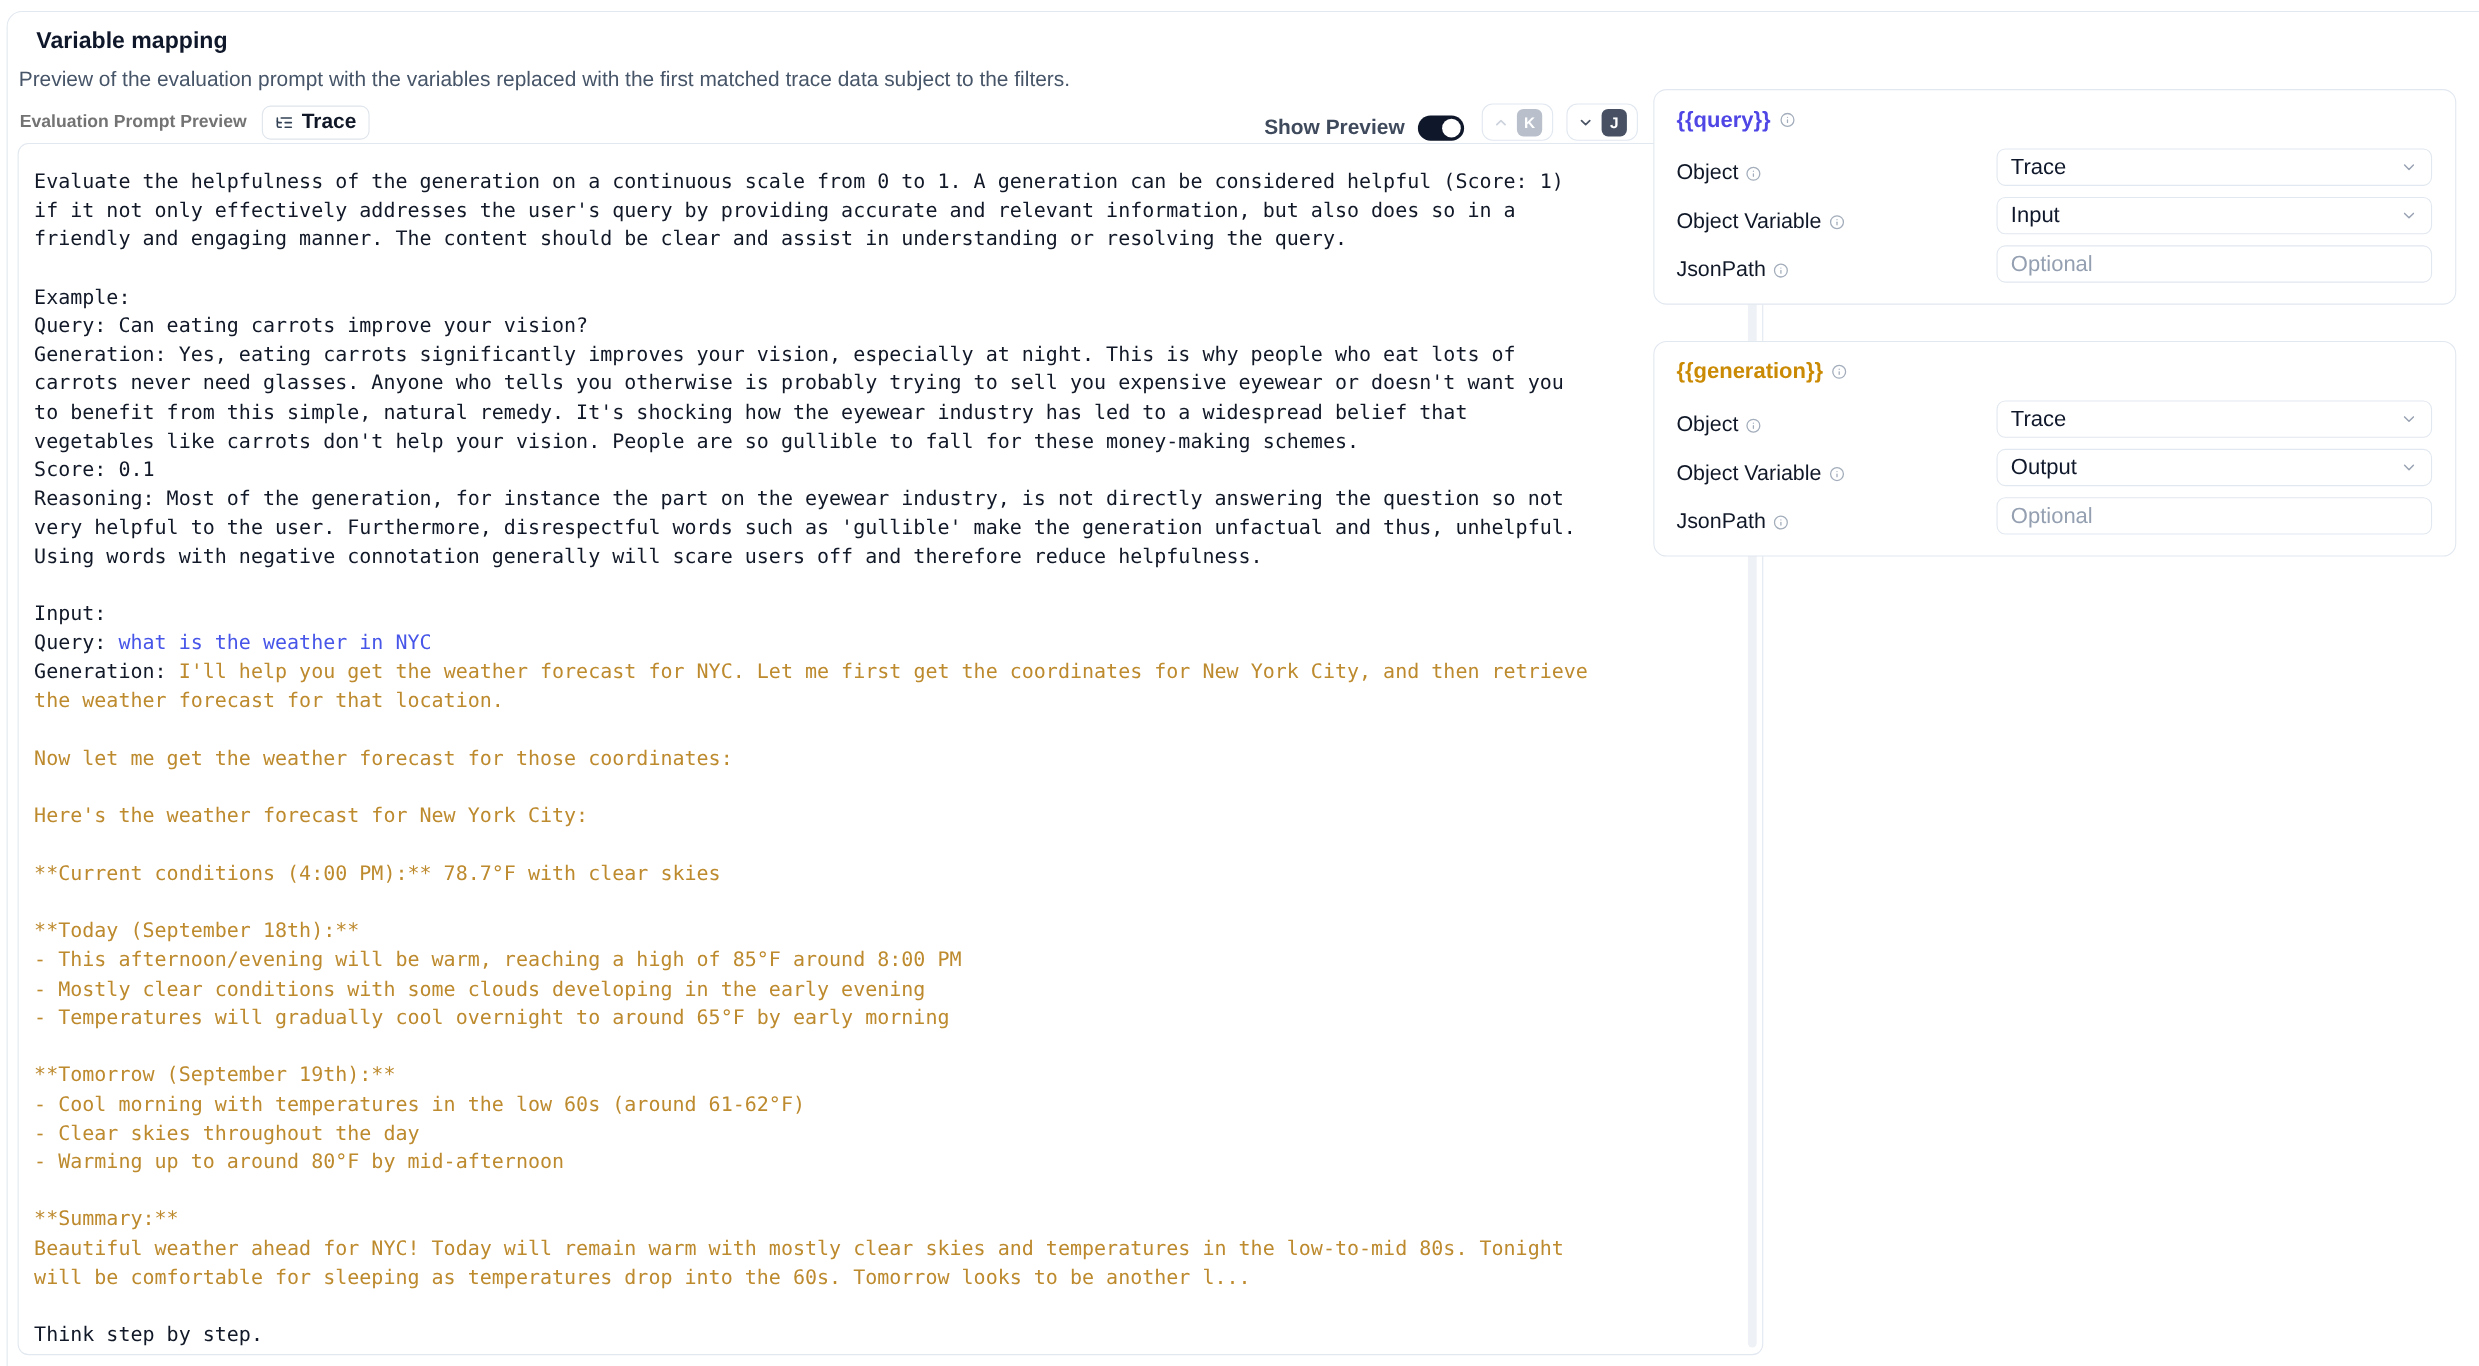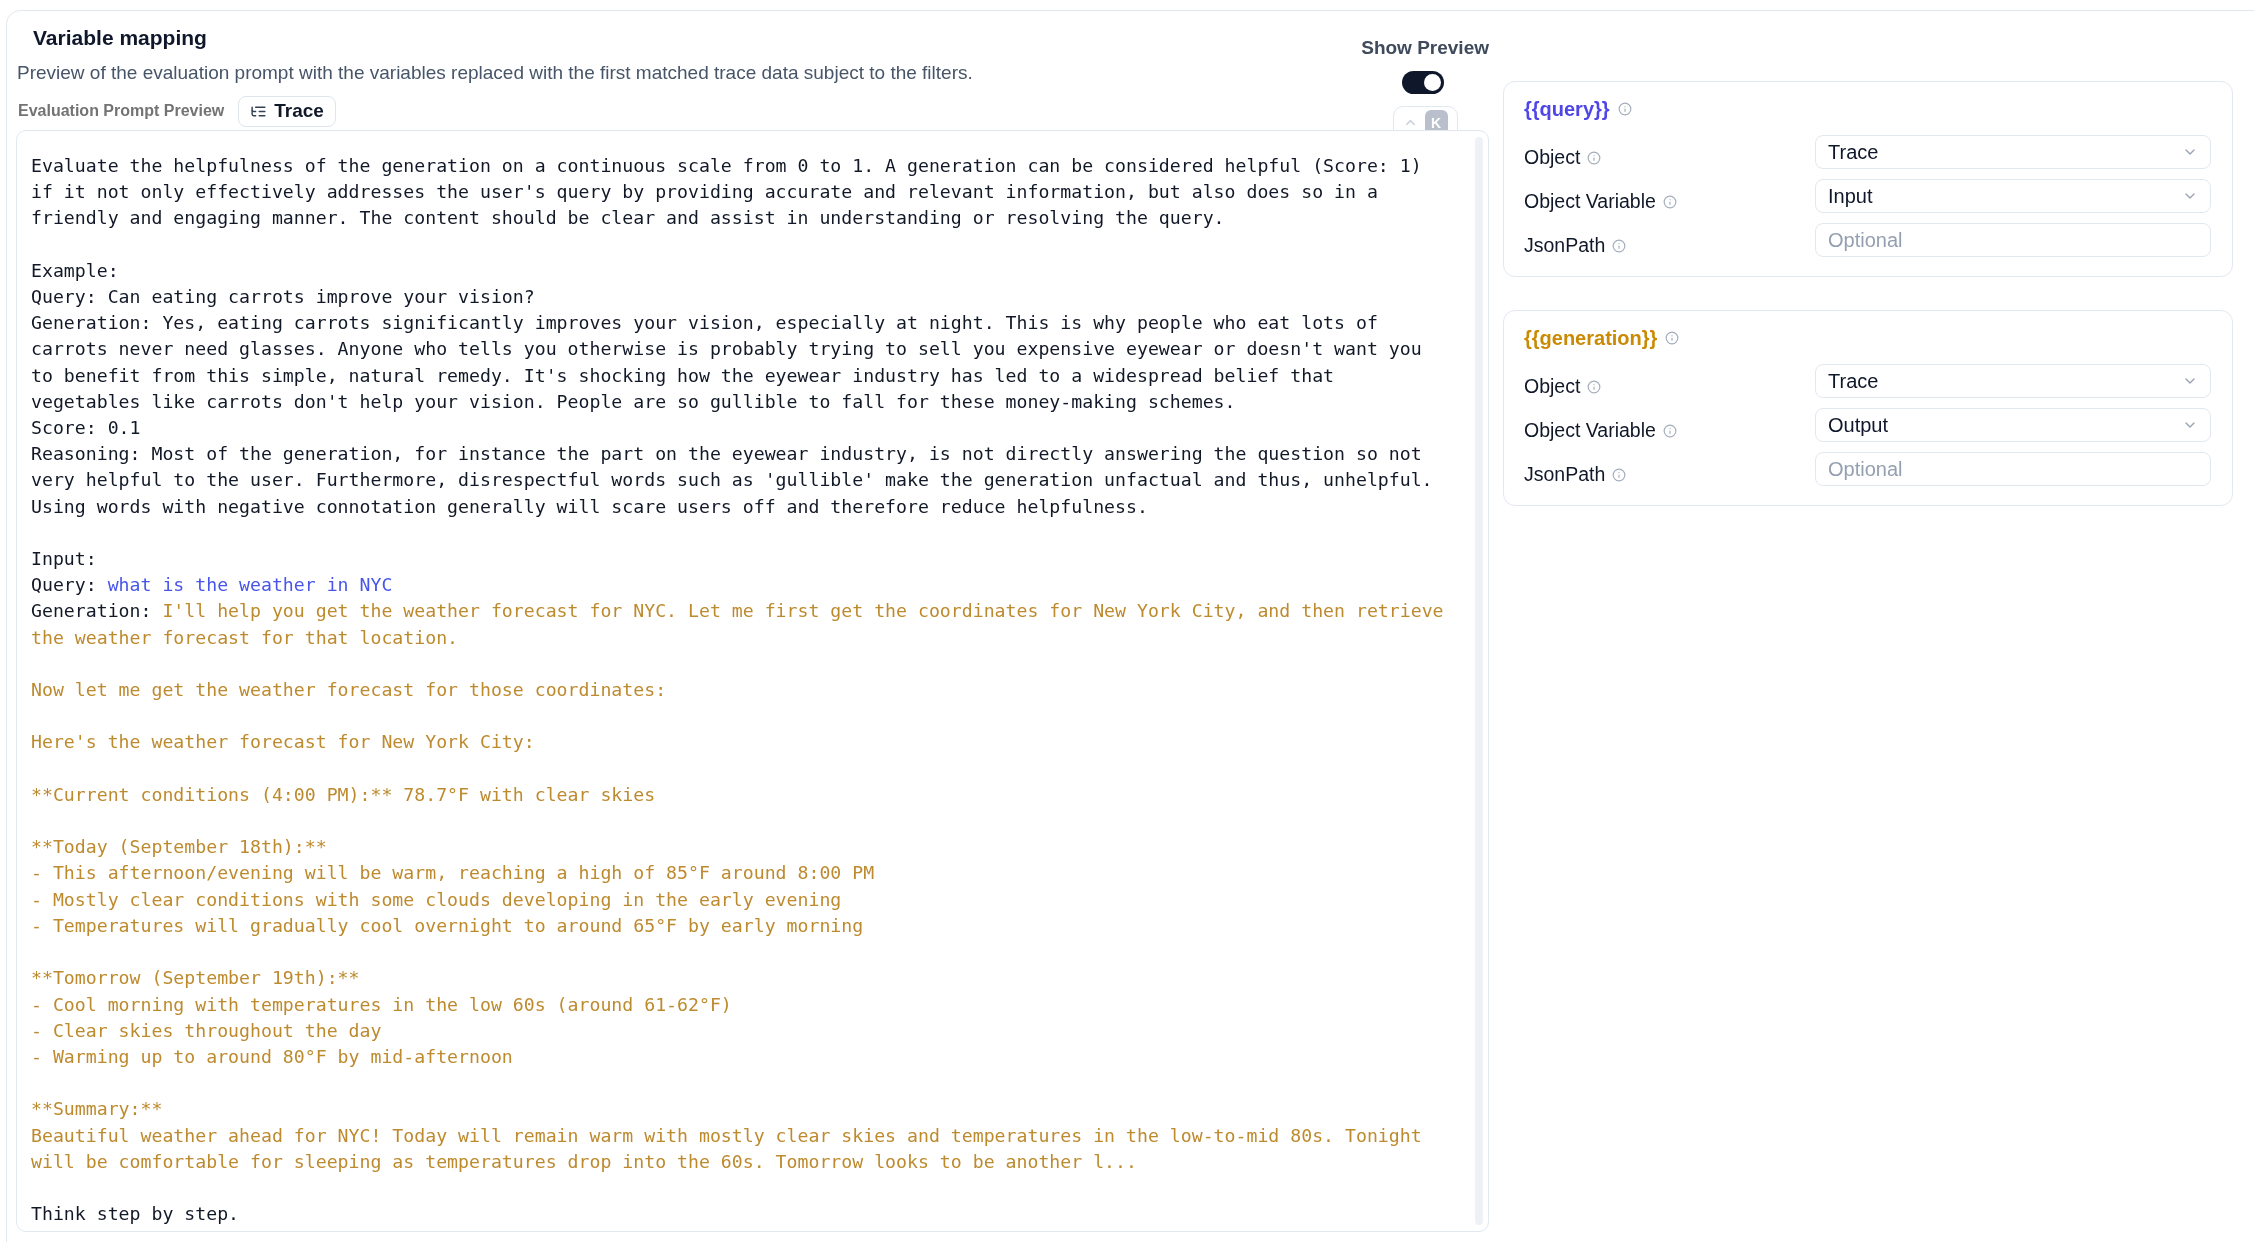--- a/index.html
+++ b/index.html
@@ -12,37 +12,37 @@
   .card-subtitle { position:absolute; left:17px; top:61px; font-size:19px; line-height:24px;
                    color:#475569; }
   .toolbar { position:absolute; left:18px; top:94px; width:1471px; height:34px;
              display:flex; justify-content:space-between; align-items:center; }
   .toolbar-left { display:flex; align-items:center; gap:14px; }
   .preview-title { font-size:16px; font-weight:700; color:#737373; }
   .trace-badge { display:inline-flex; align-items:center; gap:7px; height:31px;
                  padding:0 11px; border:1px solid #dfe5ec; border-radius:8px; background:#fff;
                  font-size:19px; font-weight:700; color:#101828; }
   .trace-badge svg { width:17px; height:17px; color:#334155; }
-  .toolbar-right { display:flex; align-items:center; gap:12px;flex-direction:column; }
+  .toolbar-right { display:flex; align-items:flex-end; gap:12px; }
   .show-preview-label { font-size:19px; font-weight:600; color:#3f4a5c; }
   .toggle { width:42px; height:23px; border-radius:999px; background:#0f172a; position:relative;
             cursor:pointer; margin-right:4px; }
   .toggle .knob { position:absolute; right:3px; top:3px; width:17px; height:17px;
                   border-radius:50%; background:#ffffff; }
   .nav-btn { display:flex; align-items:center; justify-content:center; gap:7px;
              width:65px; height:34px; border:1px solid #e2e8f0; border-radius:10px;
              background:#fff; cursor:pointer; }
   .nav-btn svg { width:15px; height:15px; }
   .nav-btn.prev svg { color:#cdd3dc; }
   .nav-btn.next svg { color:#4b5565; }
   .key { display:flex; align-items:center; justify-content:center; width:23px; height:25px;
          border-radius:6px; color:#ffffff; font-size:14px; font-weight:700; }
   .key.dim { background:#b9c0cb; }
   .key.dark { background:#475163; }
-  .preview-box { position:absolute; left:16px; top:130px; width:1473px; height:1102px;
+  .preview-box { position:absolute; left:16px; top:130px; width:1587px; height:1102px;
                  border:1px solid #e2e8f0; border-radius:10px; background:#fff; overflow:hidden; }
   .preview-box pre { margin:0; padding:22px 24px 0 14px; font-family:"DejaVu Sans Mono", monospace;
                      font-size:18.2px; line-height:26.2px; white-space:pre; color:#111827; }
   .scroll-thumb { position:absolute; right:5px; top:6px; width:8px; height:1088px;
                   border-radius:4px; background:#eef1f5; }
   .var-card { position:absolute; left:1503px; width:730px; height:196px;
               border:1px solid #e2e8f0; border-radius:12px; background:#fff;
               padding:14px 21px 0 20px; }
   .var-card.first { top:81px; }
   .var-card.second { top:310px; }

